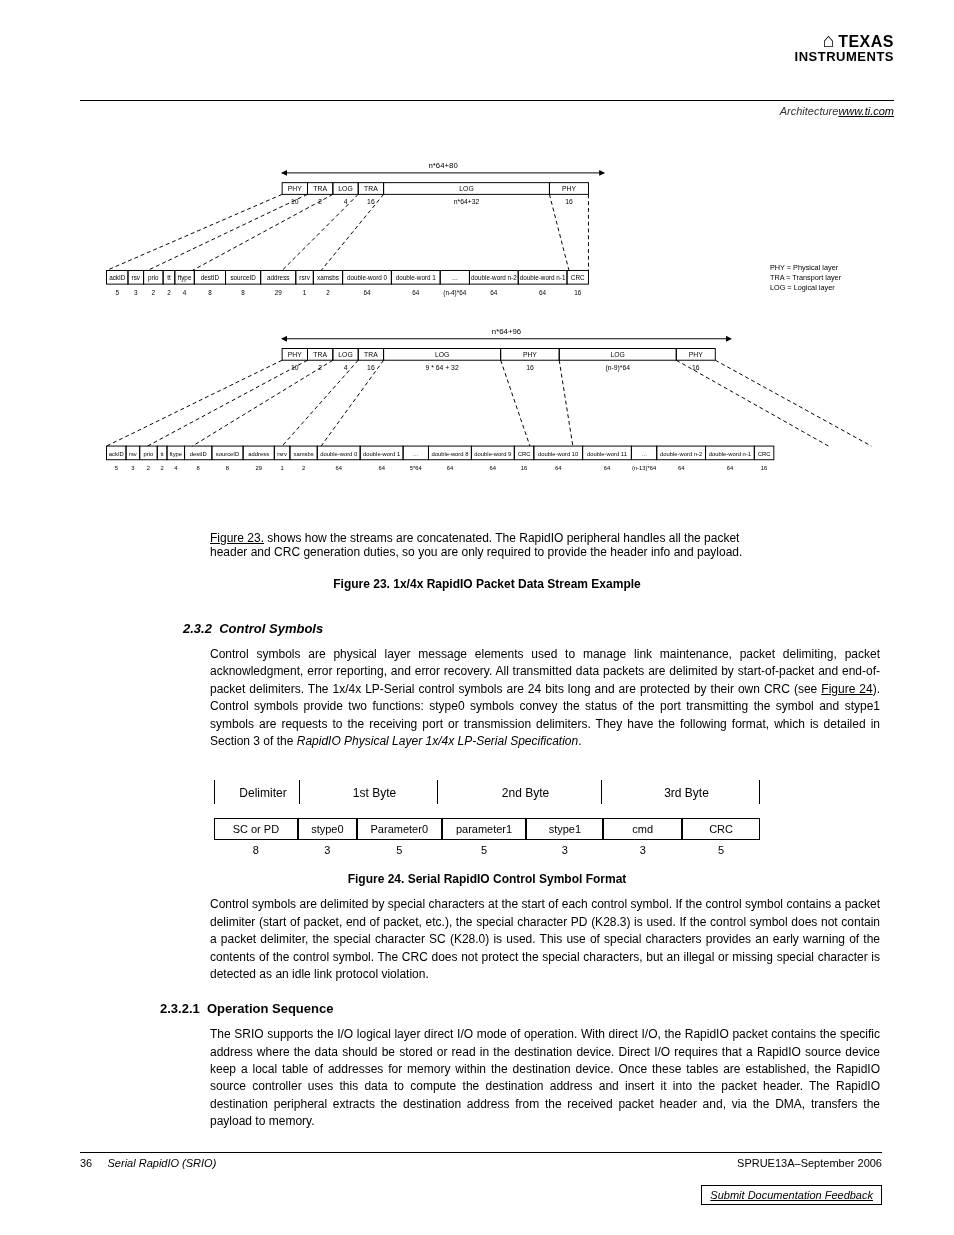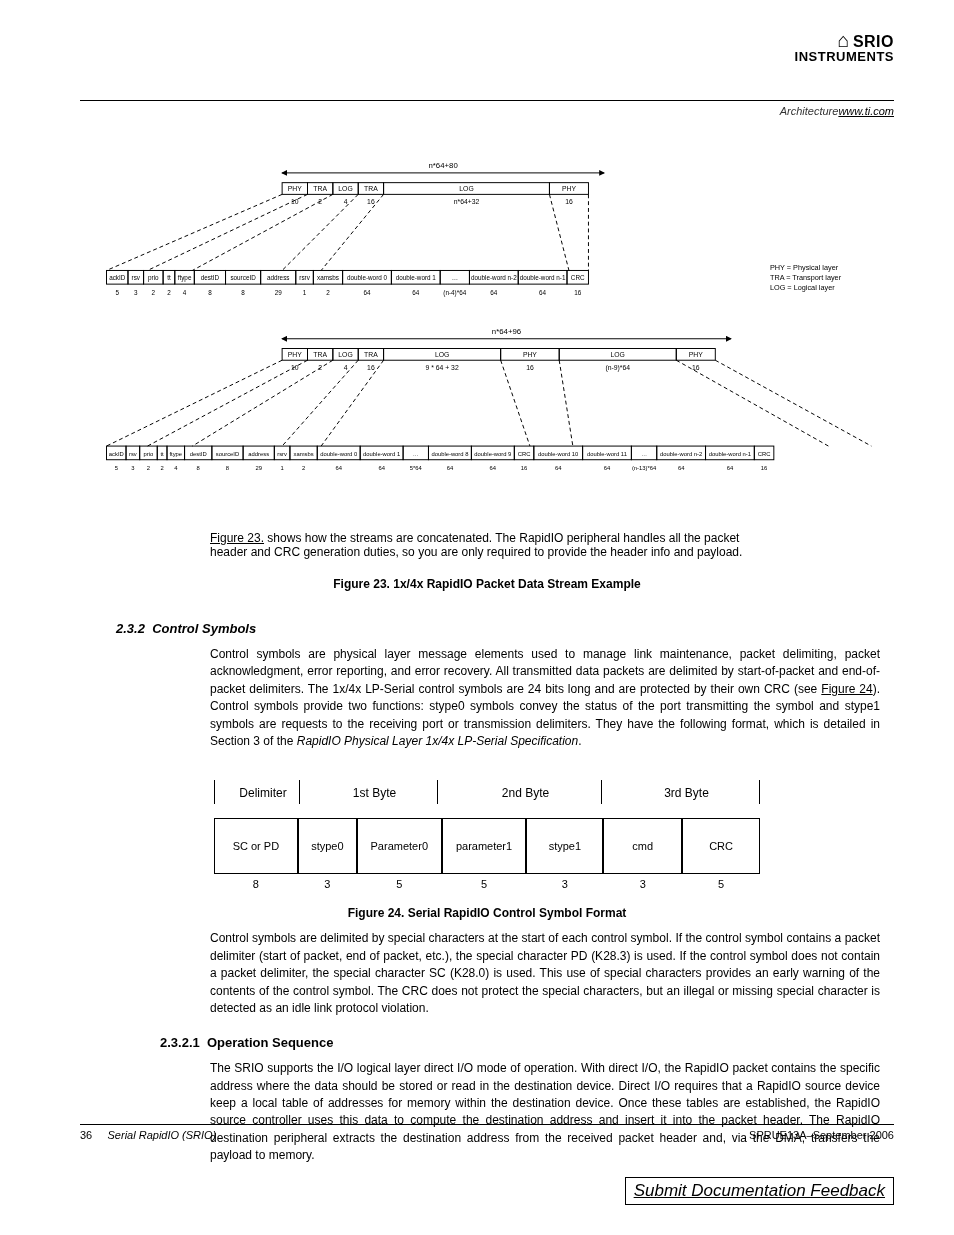--- a/index.html
+++ b/index.html
@@ -68,21 +68,21 @@
     line-height: 1.45;
     margin: 10px 0 10px 130px;
     max-width: 670px;
     text-align: justify;
   }
 
   h3.section-heading {
     font-style: italic;
     font-weight: bold;
     font-size: 13px;
-    margin: 30px 0 8px 36px;
+    margin: 30px 0 8px 103px;
   }
   h4.subsection-heading {
     font-weight: bold;
     font-size: 13px;
     margin: 18px 0 6px 80px;
   }
   .subhead-num { font-weight: bold; }
 
   
   .ctrl-table-wrap {
@@ -96,70 +96,70 @@
   }
   .ctrl-top-row .cell {
     padding: 6px 0 4px 12px;
     border-left: 1px solid #000;
     border-right: none;
     font-size: 12px;
   }
   .ctrl-top-row .cell:last-child { border-right: 1px solid #000; }
   .ctrl-mid-row .cell {
     border: 1px solid #000;
-    padding: 21px 0;
+    padding: 4px 0;
     font-size: 11px;
   }
   .ctrl-bot-row .cell {
     padding: 4px 0;
     font-size: 11px;
   }
   .w8   { width: 85px; }
   .w3a  { width: 60px; }
   .w5a  { width: 86px; }
   .w5b  { width: 86px; }
   .w3b  { width: 78px; }
   .w3c  { width: 80px; }
   .w5c  { width: 79px; }
 
   .footer {
     position: absolute;
     bottom: 30px;
     left: 80px;
-    right: 60px;
+    right: 72px;
   }
   .footer hr { border: none; border-top: 1.5px solid #000; margin-bottom: 4px; }
   .footer-row {
     display: flex;
     justify-content: space-between;
     font-size: 11px;
   }
   .footer-left { }
   .footer-right { text-align: right; }
   .footer .feedback {
-    margin-top: 36px;
+    margin-top: 16px;
     text-align: right;
     font-style: italic;
     border: 1px solid #000;
     display: inline-block;
     padding: 3px 8px;
     float: right;
-    font-size: 17px;
+    font-size: 11px;
   }
   .link { text-decoration: underline; color: #000; }
   .caption-row { text-align:left; margin-left:130px; font-size:12px; margin-top:19px; margin-bottom:18px;}
 </style>
 </head>
 <body>
 
 <div class="page">
 
   <div class="logo">
     <span class="logo-chip">⌂</span>
-    <span class="logo-top">SRIO</span><br>
+    <span class="logo-top">TEXAS</span><br>
     <span class="logo-bot">INSTRUMENTS</span>
   </div>
 
   <div class="header-line"></div>
   <div class="header-row">
     <div>
       <span>Architecture</span>
     </div>
     <div class="right">
       <span class="header-url link">www.ti.com</span>

